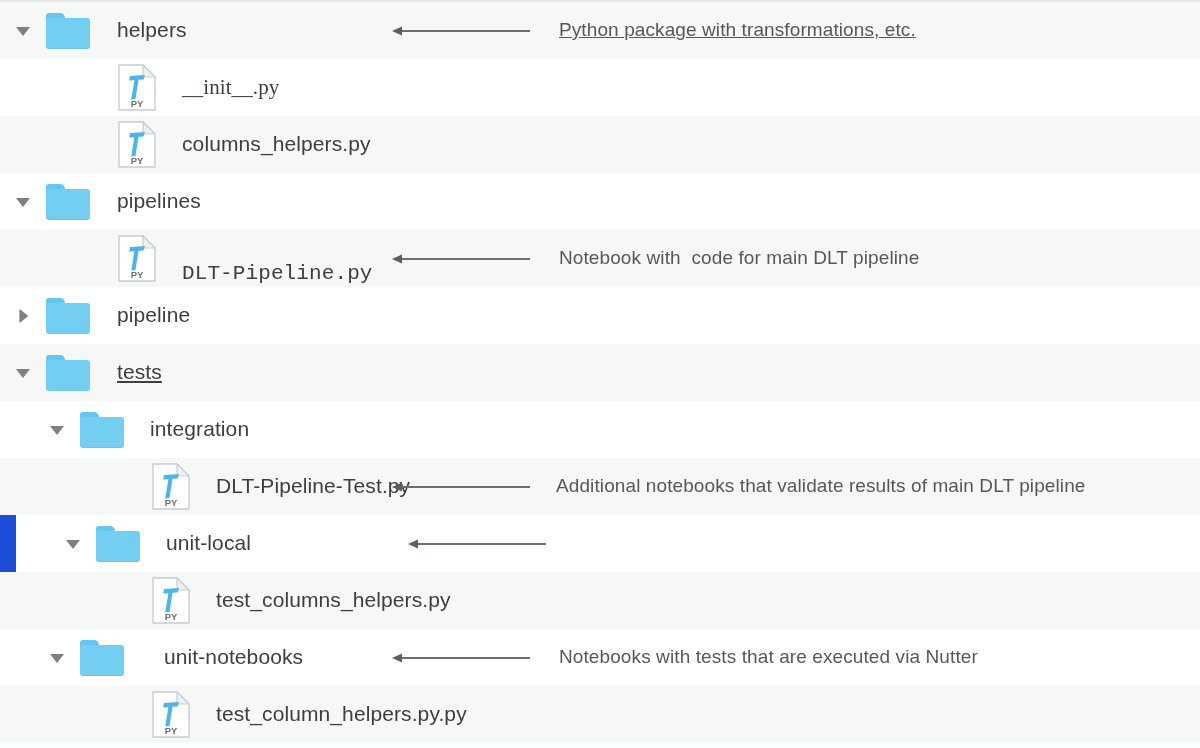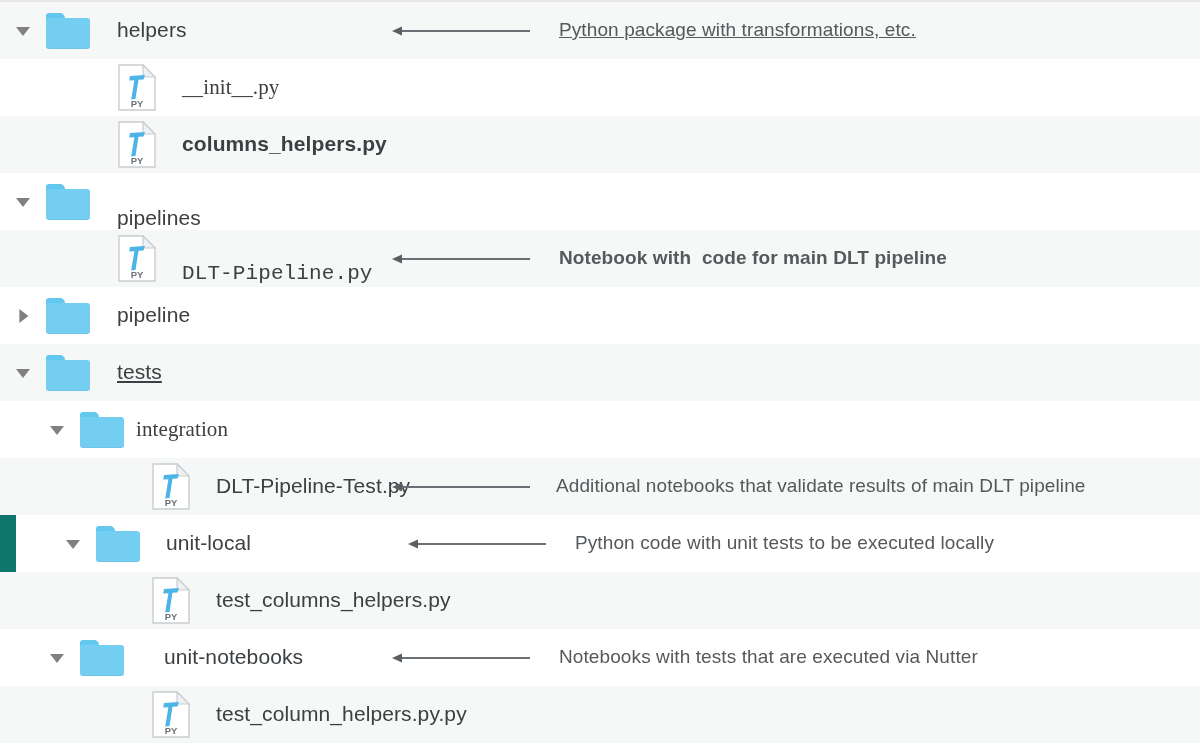--- a/index.html
+++ b/index.html
@@ -16,21 +16,21 @@
     -webkit-font-smoothing: antialiased;
   }
 
   #tree {
     position: relative;
     width: 1200px;
     height: 748px;
     overflow: hidden;
     border-top: 2px solid #e6e6e6;
     box-sizing: border-box;
-    background: #0f766e;
+    background: #1d4ed8;
   }
 
   .row {
     position: relative;
     height: 57px;
     box-sizing: border-box;
     display: flex;
     align-items: center;
     width: 1200px;
   }
@@ -153,49 +153,49 @@
     </div>
     <div class="row alt" style="top: 114px; position: absolute;">
       <div class="pyfile" style="left: 118px; top: 5px;">
         <svg width="38" height="47" viewBox="0 0 38 47">
           <path d="M1 1 H25 L37 13 V46 H1 Z" fill="#ffffff" stroke="#c9cdd1" stroke-width="1.4"></path>
           <path d="M25 1 L37 13 H25 Z" fill="#eef1f3" stroke="#c9cdd1" stroke-width="1.2"></path>
           <path d="M12 12 L27 11 L25.5 15.5 L20.5 15.8 L17.5 35 L13.2 35.6 L16.4 16.2 L11.2 16.6 Z" fill="#4db4e8"></path>
           <text x="19" y="43" font-family="Liberation Sans, sans-serif" font-size="9.5" font-weight="bold" fill="#6b7075" text-anchor="middle">PY</text>
         </svg>
       </div>
-      <span class="label" style="left: 182px; top: 17px; font-weight: bold;">columns_helpers.py</span>
+      <span class="label" style="left: 182px; top: 17px;">columns_helpers.py</span>
     </div>
     <div class="row plain" style="top: 171px; position: absolute;">
       <span class="twisty open" style="left: 14px; top: 19.5px;">
         <i></i>
       </span>
       <div class="folder" style="left: 46px; top: 10.5px;">
         <div class="tab"></div>
         <div class="body"></div>
       </div>
-      <span class="label" style="left: 117px; top: 34px;">pipelines</span>
+      <span class="label" style="left: 117px; top: 17px;">pipelines</span>
     </div>
     <div class="row alt" style="top: 228px; position: absolute;">
       <div class="pyfile" style="left: 118px; top: 5px;">
         <svg width="38" height="47" viewBox="0 0 38 47">
           <path d="M1 1 H25 L37 13 V46 H1 Z" fill="#ffffff" stroke="#c9cdd1" stroke-width="1.4"></path>
           <path d="M25 1 L37 13 H25 Z" fill="#eef1f3" stroke="#c9cdd1" stroke-width="1.2"></path>
           <path d="M12 12 L27 11 L25.5 15.5 L20.5 15.8 L17.5 35 L13.2 35.6 L16.4 16.2 L11.2 16.6 Z" fill="#4db4e8"></path>
           <text x="19" y="43" font-family="Liberation Sans, sans-serif" font-size="9.5" font-weight="bold" fill="#6b7075" text-anchor="middle">PY</text>
         </svg>
       </div>
       <span class="label" style="left: 182px; top: 33px; font-family: Liberation Mono, monospace;">DLT-Pipeline.py</span>
       <div class="arrow" style="left: 392px; top: 21.5px;">
         <svg width="138" height="14" viewBox="0 0 138 14">
           <line x1="7" y1="7" x2="138" y2="7" stroke="#6a6f73" stroke-width="2.2"></line>
           <path d="M0 7 L10 2.4 L10 11.6 Z" fill="#5a5f63"></path>
         </svg>
       </div>
-      <span class="note" style="left: 559px; top: 18px; font-weight: bold;">Notebook with  code for main DLT pipeline</span>
+      <span class="note" style="left: 559px; top: 18px;">Notebook with  code for main DLT pipeline</span>
     </div>
     <div class="row plain" style="top: 285px; position: absolute;">
       <span class="twisty closed" style="left: 14px; top: 19.5px;">
         <i></i>
       </span>
       <div class="folder" style="left: 46px; top: 10.5px;">
         <div class="tab"></div>
         <div class="body"></div>
       </div>
       <span class="label" style="left: 117px; top: 17px;">pipeline</span>
@@ -211,21 +211,21 @@
       <span class="label" style="left: 117px; top: 17px; text-decoration: underline;">tests</span>
     </div>
     <div class="row plain" style="top: 399px; position: absolute;">
       <span class="twisty open" style="left: 48px; top: 19.5px;">
         <i></i>
       </span>
       <div class="folder" style="left: 80px; top: 10.5px;">
         <div class="tab"></div>
         <div class="body"></div>
       </div>
-      <span class="label" style="left: 136px; top: 17px; font-family: Liberation Serif, serif;">integration</span>
+      <span class="label" style="left: 150px; top: 17px;">integration</span>
     </div>
     <div class="row alt" style="top: 456px; position: absolute;">
       <div class="pyfile" style="left: 152px; top: 5px;">
         <svg width="38" height="47" viewBox="0 0 38 47">
           <path d="M1 1 H25 L37 13 V46 H1 Z" fill="#ffffff" stroke="#c9cdd1" stroke-width="1.4"></path>
           <path d="M25 1 L37 13 H25 Z" fill="#eef1f3" stroke="#c9cdd1" stroke-width="1.2"></path>
           <path d="M12 12 L27 11 L25.5 15.5 L20.5 15.8 L17.5 35 L13.2 35.6 L16.4 16.2 L11.2 16.6 Z" fill="#4db4e8"></path>
           <text x="19" y="43" font-family="Liberation Sans, sans-serif" font-size="9.5" font-weight="bold" fill="#6b7075" text-anchor="middle">PY</text>
         </svg>
       </div>
@@ -246,21 +246,20 @@
         <div class="tab"></div>
         <div class="body"></div>
       </div>
       <span class="label" style="left: 150px; top: 17px;">unit-local</span>
       <div class="arrow" style="left: 392px; top: 21.5px;">
         <svg width="138" height="14" viewBox="0 0 138 14">
           <line x1="7" y1="7" x2="138" y2="7" stroke="#6a6f73" stroke-width="2.2"></line>
           <path d="M0 7 L10 2.4 L10 11.6 Z" fill="#5a5f63"></path>
         </svg>
       </div>
-      <span class="note" style="left: 559px; top: 18px;">Python code with unit tests to be executed locally</span>
     </div>
     <div class="row alt" style="top: 570px; position: absolute;">
       <div class="pyfile" style="left: 152px; top: 5px;">
         <svg width="38" height="47" viewBox="0 0 38 47">
           <path d="M1 1 H25 L37 13 V46 H1 Z" fill="#ffffff" stroke="#c9cdd1" stroke-width="1.4"></path>
           <path d="M25 1 L37 13 H25 Z" fill="#eef1f3" stroke="#c9cdd1" stroke-width="1.2"></path>
           <path d="M12 12 L27 11 L25.5 15.5 L20.5 15.8 L17.5 35 L13.2 35.6 L16.4 16.2 L11.2 16.6 Z" fill="#4db4e8"></path>
           <text x="19" y="43" font-family="Liberation Sans, sans-serif" font-size="9.5" font-weight="bold" fill="#6b7075" text-anchor="middle">PY</text>
         </svg>
       </div>

